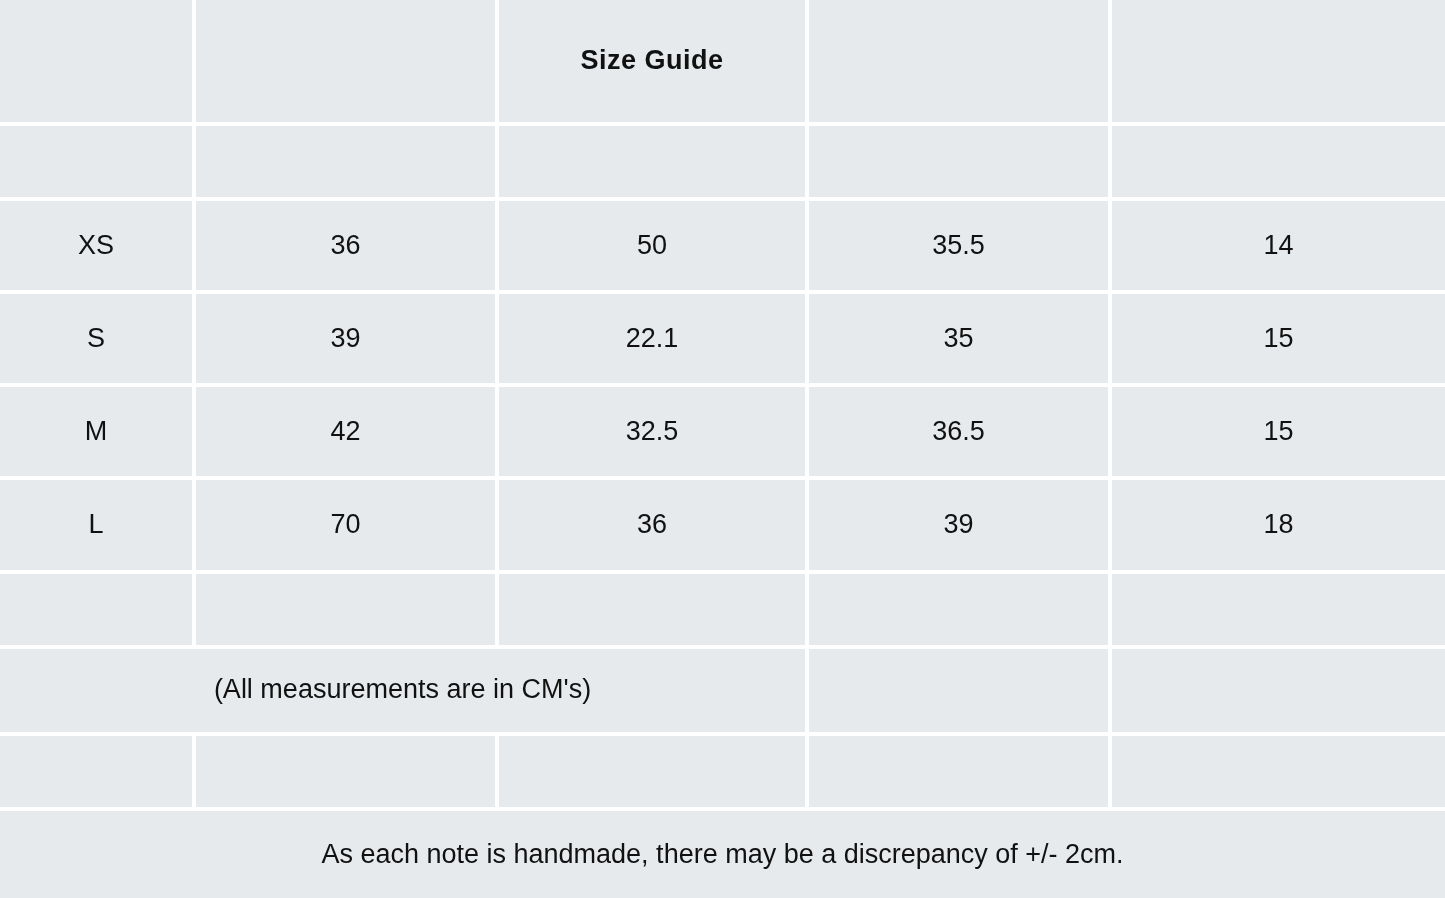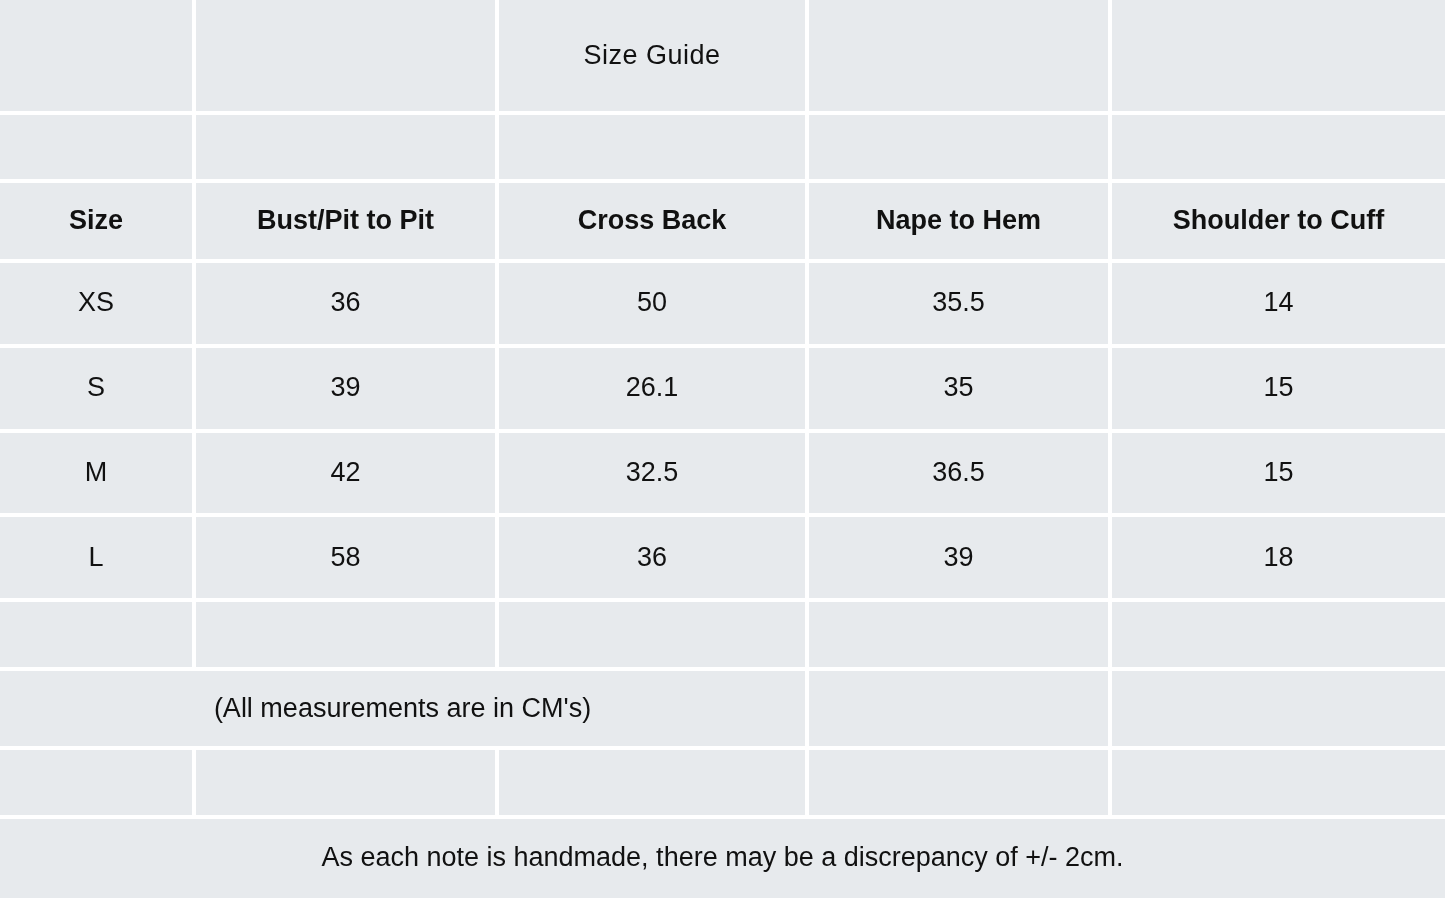--- a/index.html
+++ b/index.html
@@ -46,21 +46,21 @@
   }
   
   col.c0 { width: 196px; }
   col.c1 { width: 303px; }
   col.c2 { width: 310px; }
   col.c3 { width: 303px; }
   col.c4 { width: 333px; }
 
   .title-cell {
     font-size: 47px;
-    font-weight: normal;
+    font-weight: bold;
     letter-spacing: 0.5px;
   }
   .header-cell {
     font-weight: bold;
     font-size: 27px;
   }
   .note-cell {
     text-align: left;
     padding-left: 8px;
     font-size: 29px;
@@ -96,52 +96,45 @@
       </tr>
 
       <tr class="h-spacer blank-row">
         <td></td>
         <td></td>
         <td></td>
         <td></td>
         <td class="last-col"></td>
       </tr>
 
-      <tr class="h-header">
-        <td class="header-cell">Size</td>
-        <td class="header-cell">Bust/Pit to Pit</td>
-        <td class="header-cell">Cross Back</td>
-        <td class="header-cell">Nape to Hem</td>
-        <td class="header-cell last-col">Shoulder to Cuff</td>
-      </tr>
 
       <tr class="h-data">
         <td>XS</td>
         <td>36</td>
         <td>50</td>
         <td>35.5</td>
         <td class="last-col">14</td>
       </tr>
       <tr class="h-data">
         <td>S</td>
         <td>39</td>
-        <td>26.1</td>
+        <td>22.1</td>
         <td>35</td>
         <td class="last-col">15</td>
       </tr>
       <tr class="h-data">
         <td>M</td>
         <td>42</td>
         <td>32.5</td>
         <td>36.5</td>
         <td class="last-col">15</td>
       </tr>
       <tr class="h-data">
         <td>L</td>
-        <td>58</td>
+        <td>70</td>
         <td>36</td>
         <td>39</td>
         <td class="last-col">18</td>
       </tr>
 
       <tr class="h-spacer blank-row">
         <td></td>
         <td></td>
         <td></td>
         <td></td>

